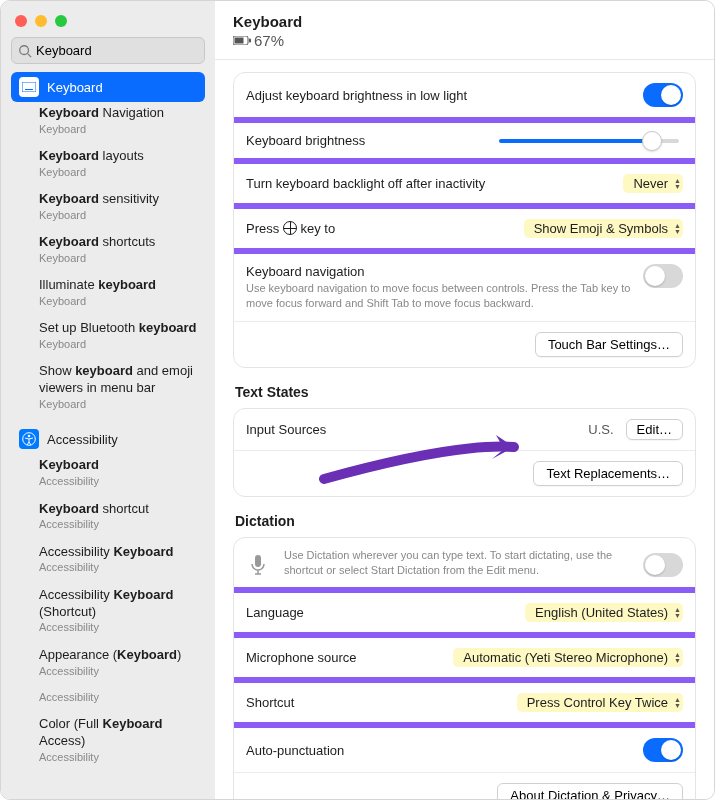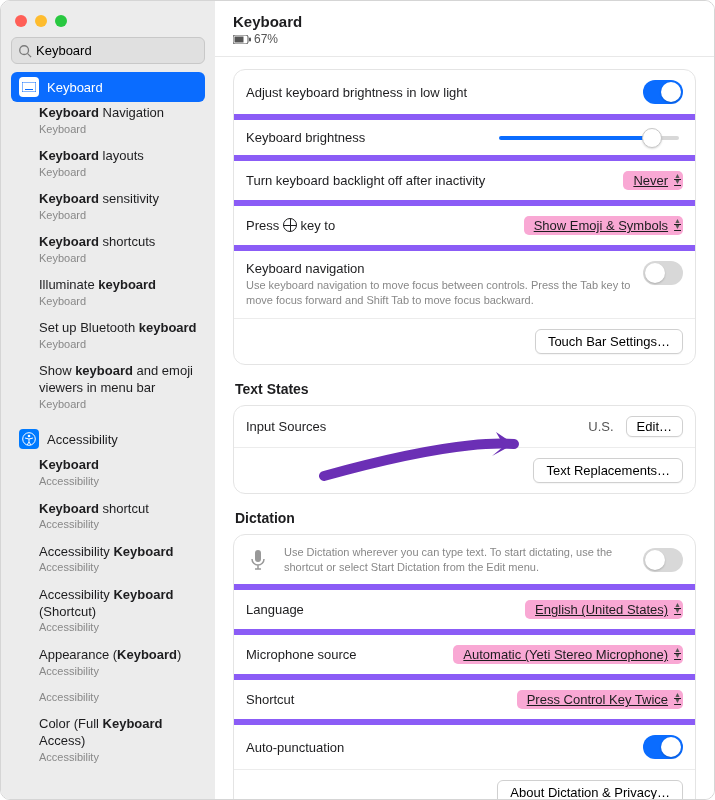--- a/index.html
+++ b/index.html
@@ -21,34 +21,34 @@
   .nav-icon { width: 20px; height: 20px; border-radius: 4px; background: #007aff; display: flex; align-items: center; justify-content: center; flex-shrink: 0; }
   .nav-sub { padding: 3px 0 3px 28px; cursor: pointer; }
   .nav-sub .title { font-size: 13px; color: #1d1d1f; line-height: 1.3; }
   .nav-sub .title b { font-weight: 600; }
   .nav-sub .cat { font-size: 11px; color: #888; line-height: 1.2; margin-top: 1px; }
   .nav-sub + .nav-sub { margin-top: 6px; }
 
   .content { flex: 1; background: #fff; display: flex; flex-direction: column; overflow: hidden; }
   .topbar { padding: 12px 18px 10px; border-bottom: 1px solid #e8e8e8; }
   .topbar .ttl { font-weight: 700; font-size: 15px; }
-  .topbar .batt { font-size: 12px; color: #555; display: flex; align-items: center; gap: 3px; margin-top: 2px; }
+  .topbar .batt { font-size: 15px; color: #555; display: flex; align-items: center; gap: 3px; margin-top: 2px; }
   .scroll { overflow-y: auto; padding: 12px 18px 18px; flex: 1; }
   .section-title { font-weight: 700; font-size: 14px; margin: 16px 2px 8px; }
   .panel { background: #fff; border: 1px solid #e4e4e4; border-radius: 12px; overflow: hidden; }
   .row { display: flex; align-items: center; padding: 10px 12px; gap: 12px; min-height: 40px; position: relative; }
   .row + .row { border-top: 6px solid #8b5cf6; }
   .row .lbl { flex: 1; font-size: 13px; }
   .row .sub { font-size: 11px; color: #888; margin-top: 2px; line-height: 1.35; }
   .toggle { width: 40px; height: 24px; border-radius: 12px; background: #d8d8d8; position: relative; cursor: pointer; flex-shrink: 0; }
   .toggle::after { content: ""; position: absolute; width: 20px; height: 20px; background: #fff; border-radius: 50%; top: 2px; left: 2px; box-shadow: 0 1px 2px rgba(0,0,0,.2); transition: left .15s; }
   .toggle.on { background: #0a6cff; } .toggle.on::after { left: 18px; }
   .slider { flex: 0 0 180px; height: 4px; background: linear-gradient(to right, #0a6cff 85%, #d8d8d8 85%); border-radius: 2px; position: relative; cursor: pointer; margin-right: 4px; }
   .slider::after { content: ""; position: absolute; width: 18px; height: 18px; background: #fff; border: 1px solid #c8c8c8; border-radius: 50%; top: -8px; left: 85%; transform: translateX(-50%); box-shadow: 0 1px 2px rgba(0,0,0,.15); }
-  .popup { background: #f9a8d4; border: 1px solid #d0d0d0; border-radius: 5px; padding: 2px 6px 2px 10px; font-size: 13px; display: inline-flex; align-items: flex-start; gap: 4px; cursor: pointer; box-shadow: 0 1px 1px rgba(0,0,0,.03); text-decoration: underline; }
+  .popup { background: #fef9c3; border: 1px solid #d0d0d0; border-radius: 5px; padding: 2px 6px 2px 10px; font-size: 13px; display: inline-flex; align-items: center; gap: 4px; cursor: pointer; box-shadow: 0 1px 1px rgba(0,0,0,.03); }
   .popup.flat { border: none; box-shadow: none; padding-right: 2px; }
   .stepper { display: inline-flex; flex-direction: column; gap: 0; font-size: 7px; color: #555; line-height: 6px; margin-left: 2px; }
   .btn { background: #fff; border: 1px solid #d0d0d0; border-radius: 6px; padding: 4px 12px; font-size: 13px; cursor: pointer; box-shadow: 0 1px 1px rgba(0,0,0,.04); }
   .btn-row { display: flex; justify-content: flex-end; gap: 4px; padding: 10px 12px; border-top: 1px solid #ececec; }
   .footer { display: flex; justify-content: flex-end; gap: 8px; padding: 10px 0 0; align-items: center; }
   .help { width: 20px; height: 20px; border-radius: 50%; border: 1px solid #c8c8c8; display: flex; align-items: center; justify-content: center; font-size: 12px; cursor: pointer; }
   .mic-icon { width: 24px; height: 24px; flex-shrink: 0; color: #888; margin-right: 2px; }
   .globe { display: inline-flex; width: 14px; height: 14px; border: 1.2px solid #1d1d1f; border-radius: 50%; position: relative; font-size: 0; vertical-align: -2px; }
   .globe::before { content:""; position:absolute; left:50%; top:0; bottom:0; width:1px; background:#1d1d1f; }
   .globe::after { content:""; position:absolute; top:50%; left:0; right:0; height:1px; background:#1d1d1f; }
@@ -218,21 +218,21 @@
           <button class="btn">Text Replacements…</button>
           <svg class="arrow-annot" style="left:80px; top:-18px" width="220" height="56" viewBox="0 0 220 56">
             <path d="M 10 46 Q 140 10 200 14" stroke="#6b2fb5" stroke-width="10" fill="none" stroke-linecap="round"></path>
             <path d="M 200 14 L 182 2 L 190 16 L 178 26 Z" fill="#6b2fb5"></path>
           </svg>
         </div>
       </div>
 
       <div class="section-title">Dictation</div>
       <div class="panel">
-        <div class="row" style="align-items:center">
+        <div class="row" style="align-items:flex-end">
           <svg class="mic-icon" viewBox="0 0 24 24">
               <rect x="9" y="2" width="6" height="12" rx="3" fill="#999"></rect>
               <path d="M6 11 a6 6 0 0 0 12 0 M12 17 v4 M9 21 h6" stroke="#999" stroke-width="1.5" fill="none"></path>
             </svg>
           <div class="lbl">
             <div class="sub" style="margin-top:0">Use Dictation wherever you can type text. To start dictating, use the shortcut or select Start Dictation from the Edit menu.</div>
           </div>
           <div class="toggle"></div>
         </div>
         <div class="row">

